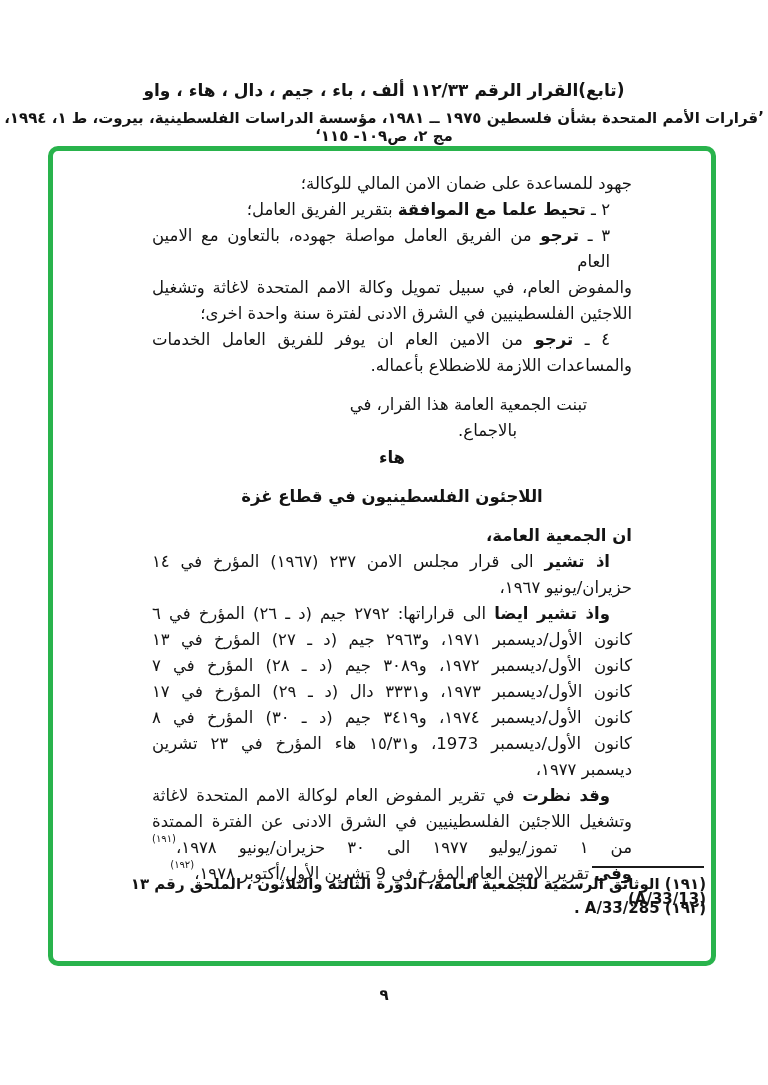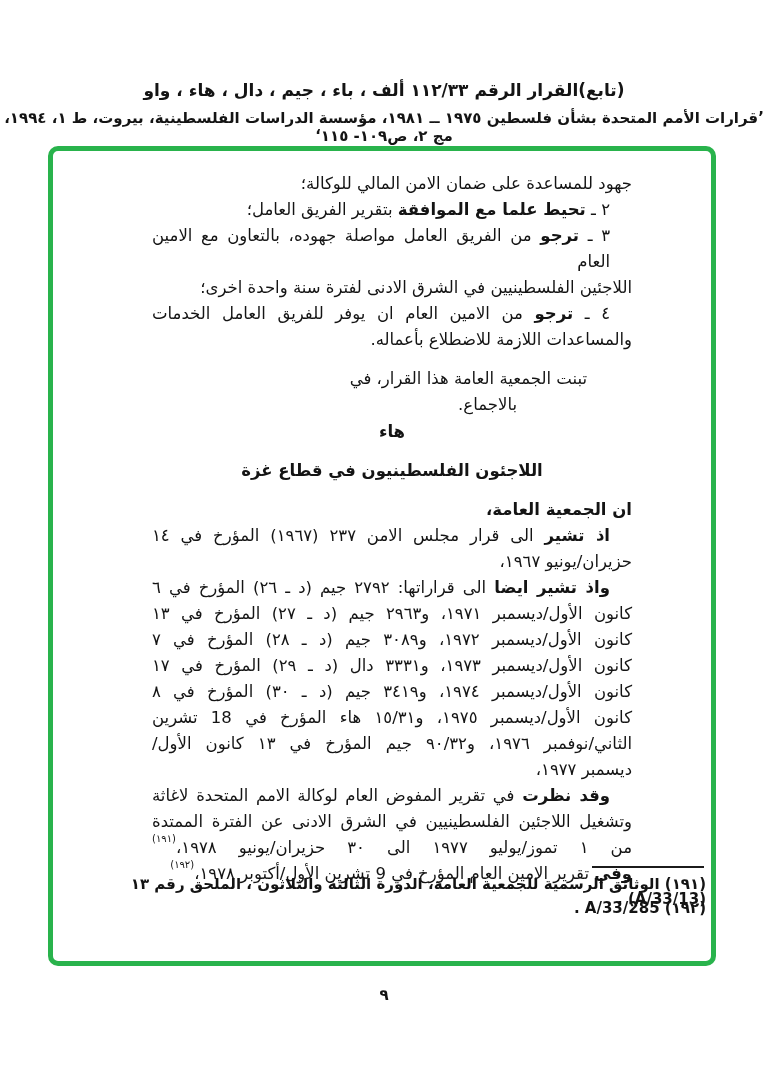--- a/index.html
+++ b/index.html
@@ -54,37 +54,37 @@
 
 <div class="hdr-title">(تابع)القرار الرقم ١١٢/٣٣ ألف ، باء ، جيم ، دال ، هاء ، واو</div>
 <div class="hdr-sub">’قرارات الأمم المتحدة بشأن فلسطين ١٩٧٥ ــ ١٩٨١، مؤسسة الدراسات الفلسطينية، بيروت، ط ١، ١٩٩٤، مج ٢، ص١٠٩- ١١٥‘</div>
 
 <div class="green-box"></div>
 
 <div class="textcol" id="textcol">
     <div class="line start"><span>جهود للمساعدة على ضمان الامن المالي للوكالة؛</span></div>
     <div class="line ind"><span>٢ ـ </span><b>تحيط علما مع الموافقة</b><span> بتقرير الفريق العامل؛</span></div>
     <div class="line ind full"><span>٣ ـ </span><b>ترجو</b><span> من الفريق العامل مواصلة جهوده، بالتعاون مع الامين العام</span></div>
+    <div class="line full"><span>والمفوض العام، في سبيل تمويل وكالة الامم المتحدة لاغاثة وتشغيل</span></div>
     <div class="line start"><span>اللاجئين الفلسطينيين في الشرق الادنى لفترة سنة واحدة اخرى؛</span></div>
     <div class="line ind full"><span>٤ ـ </span><b>ترجو</b><span> من الامين العام ان يوفر للفريق العامل الخدمات</span></div>
     <div class="line start"><span>والمساعدات اللازمة للاضطلاع بأعماله.</span></div>
     <div class="line adopt gap-b"><span>تبنت الجمعية العامة هذا القرار، في</span></div>
     <div class="line adopt ind2"><span>بالاجماع.</span></div>
     <div class="line center gap-a"><b>هاء</b></div>
     <div class="line center gap-b"><b>اللاجئون الفلسطينيون في قطاع غزة</b></div>
     <div class="line start gap-b"><b>ان الجمعية العامة،</b></div>
     <div class="line ind full"><b>اذ تشير</b><span> الى قرار مجلس الامن ٢٣٧ (١٩٦٧) المؤرخ في ١٤</span></div>
     <div class="line start"><span>حزيران/يونيو ١٩٦٧،</span></div>
     <div class="line ind full"><b>واذ تشير ايضا</b><span> الى قراراتها: ٢٧٩٢ جيم (د ـ ٢٦) المؤرخ في ٦</span></div>
     <div class="line full"><span>كانون الأول/ديسمبر ١٩٧١، و٢٩٦٣ جيم (د ـ ٢٧) المؤرخ في ١٣</span></div>
     <div class="line full"><span>كانون الأول/ديسمبر ١٩٧٢، و٣٠٨٩ جيم (د ـ ٢٨) المؤرخ في ٧</span></div>
     <div class="line full"><span>كانون الأول/ديسمبر ١٩٧٣، و٣٣٣١ دال (د ـ ٢٩) المؤرخ في ١٧</span></div>
     <div class="line full"><span>كانون الأول/ديسمبر ١٩٧٤، و٣٤١٩ جيم (د ـ ٣٠) المؤرخ في ٨</span></div>
-    <div class="line full"><span>كانون الأول/ديسمبر ١٩٧٥، و١٥/٣١ هاء المؤرخ في 18 تشرين</span></div>
-    <div class="line full"><span>الثاني/نوفمبر ١٩٧٦، و٩٠/٣٢ جيم المؤرخ في ١٣ كانون الأول/</span></div>
+    <div class="line full"><span>كانون الأول/ديسمبر 1973، و١٥/٣١ هاء المؤرخ في ٢٣ تشرين</span></div>
     <div class="line start"><span>ديسمبر ١٩٧٧،</span></div>
     <div class="line ind full"><b>وقد نظرت</b><span> في تقرير المفوض العام لوكالة الامم المتحدة لاغاثة</span></div>
     <div class="line full"><span>وتشغيل اللاجئين الفلسطينيين في الشرق الادنى عن الفترة الممتدة</span></div>
     <div class="line full"><span>من ١ تموز/يوليو ١٩٧٧ الى ٣٠ حزيران/يونيو ١٩٧٨،</span><sup>(١٩١)</sup></div>
     <div class="line start"><b>وفي</b><span> تقرير الامين العام المؤرخ في 9 تشرين الأول/أكتوبر ١٩٧٨،</span><sup>(١٩٢)</sup></div>
   </div>
 
 <div class="fn-sep"></div>
 <div class="fn fn1">(١٩١) الوثائق الرسمية للجمعية العامة، الدورة الثالثة والثلاثون ، الملحق رقم ١٣ (A/33/13) .</div>
 <div class="fn fn2">(١٩٢) A/33/285 .</div>

